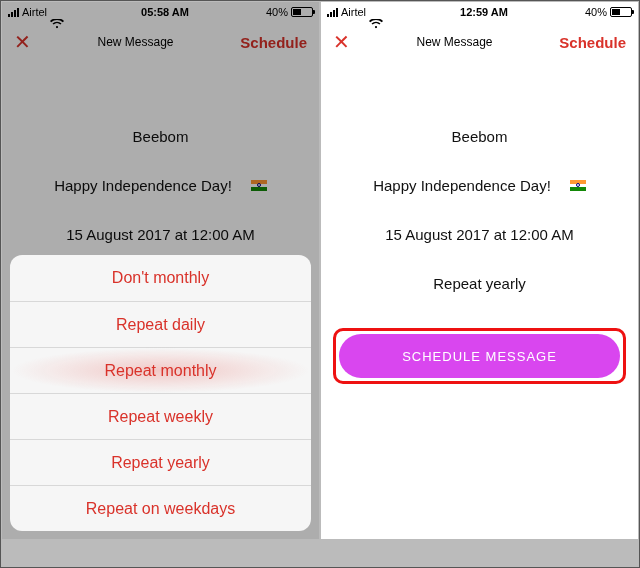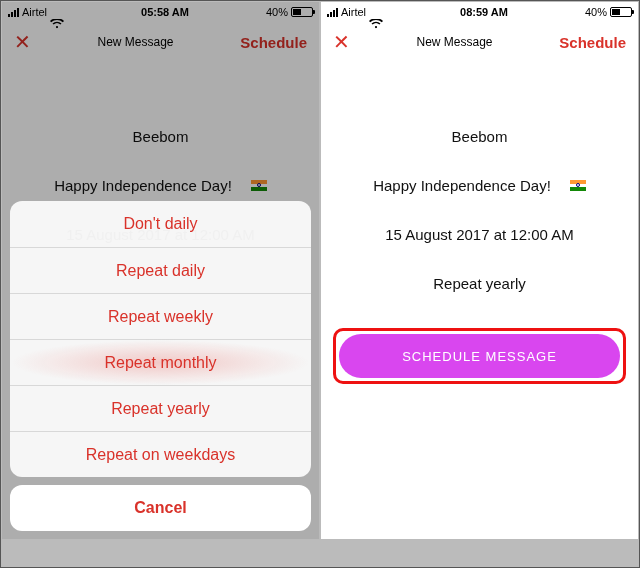--- a/index.html
+++ b/index.html
@@ -161,48 +161,47 @@
           </span>
       </div>
       <div class="row">15 August 2017 at 12:00 AM</div>
     </div>
   </div>
 
   <div class="dim"></div>
 
   <div class="sheet">
     <div class="sheet-group">
-      <div class="sheet-item">Don't daily</div>
+      <div class="sheet-item">Don't monthly</div>
       <div class="sheet-item">Repeat daily</div>
+      <div class="sheet-item hi">Repeat monthly</div>
       <div class="sheet-item">Repeat weekly</div>
-      <div class="sheet-item hi">Repeat monthly</div>
       <div class="sheet-item">Repeat yearly</div>
       <div class="sheet-item">Repeat on weekdays</div>
     </div>
-    <div class="sheet-cancel">Cancel</div>
   </div>
 </div>
 
 <div class="pane">
   <div class="status-bar">
     <div class="status-left">
       <span class="signal">
           <i></i>
           <i></i>
           <i></i>
           <i></i>
         </span>
       <span>Airtel</span>
       <span class="wifi">
         <svg viewBox="0 0 14 10" width="14" height="10">
             <path d="M7 9.2a1.1 1.1 0 100-2.2 1.1 1.1 0 000 2.2zM3.6 5.6a5 5 0 016.8 0l1.1-1.1a6.6 6.6 0 00-9 0l1.1 1.1zM1.2 3.2a8.4 8.4 0 0111.6 0L14 2A10 10 0 000 2l1.2 1.2z" fill="#000"></path>
           </svg>
       </span>
     </div>
-    <div style="font-weight:600;">08:59 AM</div>
+    <div style="font-weight:600;">12:59 AM</div>
     <div class="status-right">
       <span>40%</span>
       <span class="battery">
           <span class="fill"></span>
         </span>
     </div>
   </div>
   <div class="nav">
     <span class="nav-close">✕</span>
     <span class="nav-title">New Message</span>

